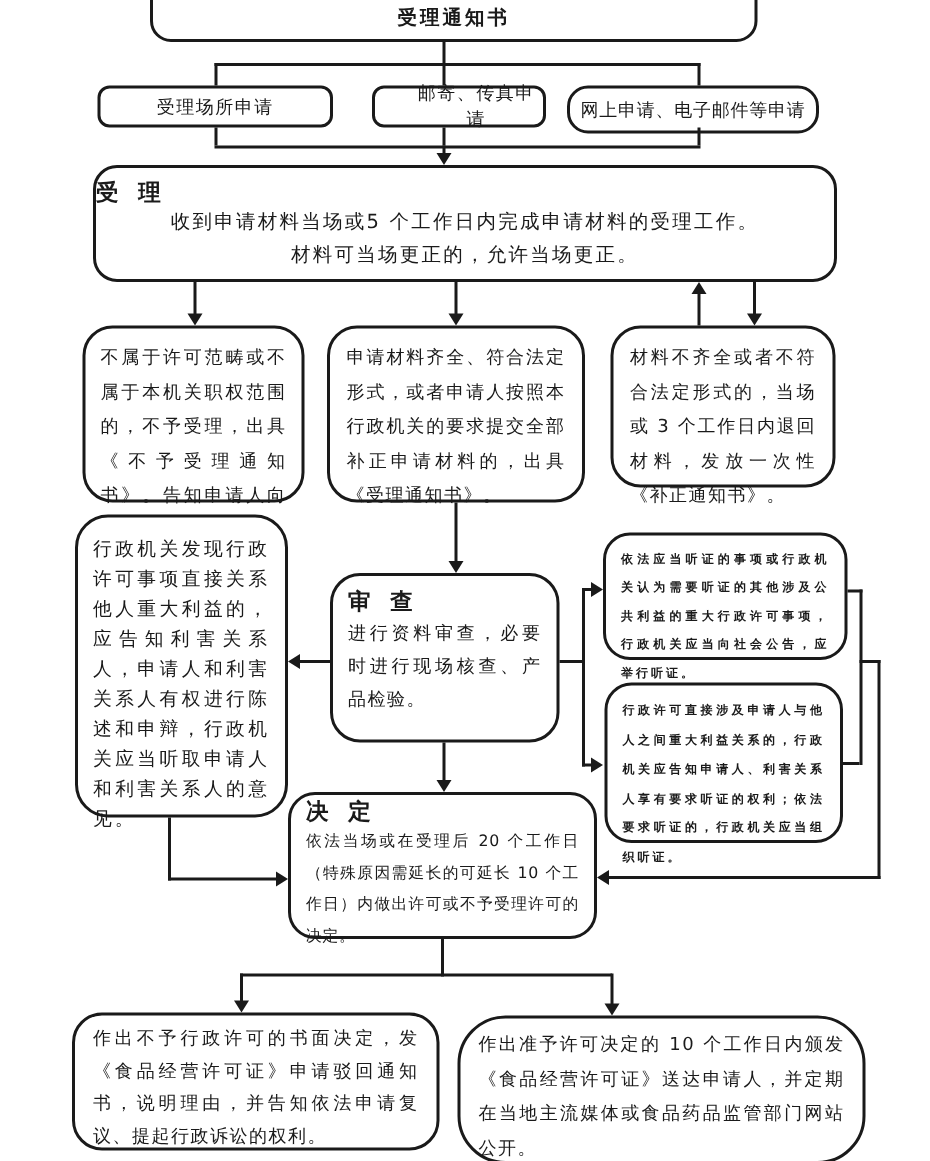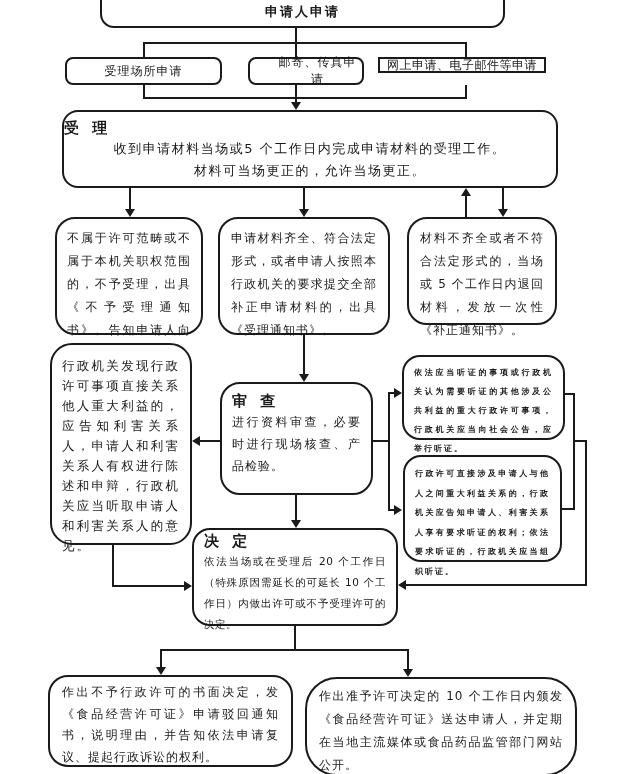--- a/index.html
+++ b/index.html
@@ -22,35 +22,35 @@
   .ttl{font-weight:bold;font-size:15px;letter-spacing:4px;text-align:left;}
   .body-lg{font-size:13px;letter-spacing:1.5px;line-height:22px;text-align:center;}
   .para{font-size:12px;letter-spacing:1px;line-height:23px;text-align:justify;}
 </style>
 </head>
 <body>
 
 <div id="stage">
 
   <div class="node" style="left:100px;top:-26px;width:405px;height:54px;border-radius:14px;display:flex;align-items:flex-end;justify-content:center;padding-bottom:5px;">
-    <span style="font-weight:bold;font-size:13px;letter-spacing:2px;">申请人申请</span>
+    <span style="font-weight:bold;font-size:13px;letter-spacing:2px;">受理通知书</span>
   </div>
 
   <div class="vl" style="left:295px;top:28px;height:29px;"></div>
   <div class="hl" style="left:143px;top:42px;width:324px;"></div>
   <div class="vl" style="left:143px;top:42px;height:15px;"></div>
   <div class="vl" style="left:465px;top:42px;height:15px;"></div>
 
   <div class="node ctr" style="left:65px;top:57px;width:157px;height:28px;border-radius:8px;font-size:12px;letter-spacing:1px;">
     <span>受理场所申请</span>
   </div>
   <div class="node ctr" style="left:248px;top:57px;width:116px;height:28px;border-radius:8px;font-size:12px;letter-spacing:1px;padding-left:23px;">
     <span>邮寄、传真申请</span>
   </div>
-  <div class="node ctr" style="left:378px;top:57px;width:168px;height:16px;border-radius:0;font-size:12px;letter-spacing:0.5px;">
+  <div class="node ctr" style="left:378px;top:57px;width:168px;height:32px;border-radius:14px;font-size:12px;letter-spacing:0.5px;">
     <span>网上申请、电子邮件等申请</span>
   </div>
 
   <div class="vl" style="left:143px;top:85px;height:12px;"></div>
   <div class="vl" style="left:295px;top:85px;height:12px;"></div>
   <div class="vl" style="left:465px;top:85px;height:12px;"></div>
   <div class="hl" style="left:143px;top:97px;width:324px;"></div>
   <div class="vl" style="left:295px;top:97px;height:7px;"></div>
   <div class="arrD" style="left:291px;top:102px;"></div>
 
@@ -69,21 +69,21 @@
   <div class="vl" style="left:502px;top:188px;height:22px;"></div>
   <div class="arrD" style="left:498px;top:209px;"></div>
 
   <div class="node" style="left:55px;top:217px;width:148px;height:118px;border-radius:20px;padding:8px 10px;">
     <p class="para">不属于许可范畴或不属于本机关职权范围的，不予受理，出具《不予受理通知书》。告知申请人向有关部门申请。</p>
   </div>
   <div class="node" style="left:218px;top:217px;width:172px;height:118px;border-radius:20px;padding:8px 11px;">
     <p class="para">申请材料齐全、符合法定形式，或者申请人按照本行政机关的要求提交全部补正申请材料的，出具《受理通知书》。</p>
   </div>
   <div class="node" style="left:407px;top:217px;width:150px;height:108px;border-radius:20px;padding:8px 11px;">
-    <p class="para">材料不齐全或者不符合法定形式的，当场或 5 个工作日内退回材料，发放一次性《补正通知书》。</p>
+    <p class="para">材料不齐全或者不符合法定形式的，当场或 3 个工作日内退回材料，发放一次性《补正通知书》。</p>
   </div>
 
   <div class="vl" style="left:303px;top:335px;height:40px;"></div>
   <div class="arrD" style="left:299px;top:374px;"></div>
 
   <div class="node" style="left:50px;top:343px;width:142px;height:202px;border-radius:22px;padding:11px 10px;">
     <p class="para" style="font-size:12.5px;letter-spacing:2px;line-height:20px;">行政机关发现行政许可事项直接关系他人重大利益的，应告知利害关系人，申请人和利害关系人有权进行陈述和申辩，行政机关应当听取申请人和利害关系人的意见。</p>
   </div>
 
   <div class="node" style="left:220px;top:382px;width:153px;height:113px;border-radius:20px;padding:8px 10px;">

